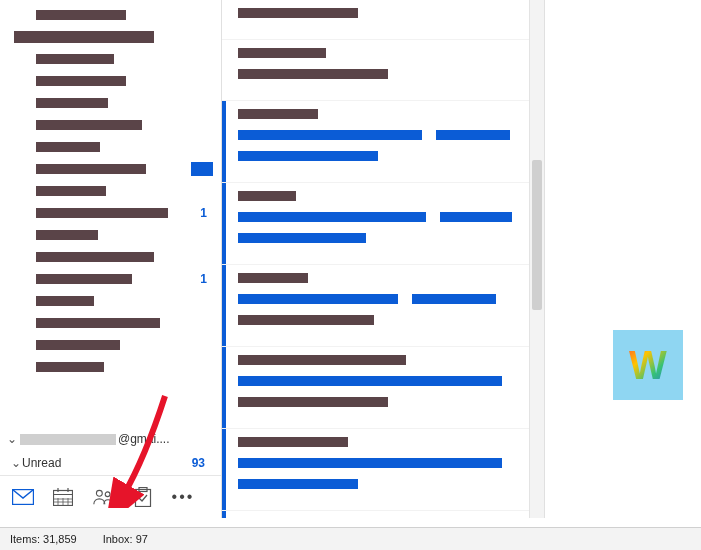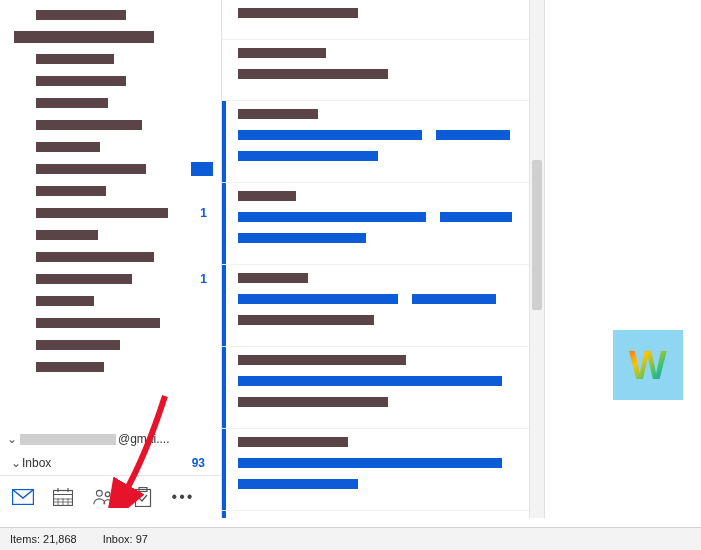--- a/index.html
+++ b/index.html
@@ -99,21 +99,21 @@
           <div class="bar" style="width: 68px;"></div>
         </div>
       </div>
     <div class="account-row">
       <span class="chevron">⌄</span>
       <span style="display:inline-block;width:96px;height:11px;background:#cfcfcf;margin:0 2px;"></span>
       <span class="account-label">@gmai....</span>
     </div>
     <div class="inbox-row">
       <span class="chevron">⌄</span>
-      <span>Inbox</span>
+      <span>Unread</span>
       <span class="count">93</span>
     </div>
     <div class="navbar">
       <div class="nav-icon active" title="Mail">
         <svg width="22" height="16" viewBox="0 0 22 16">
             <rect x="0.5" y="0.5" width="21" height="15" fill="none" stroke="#0b5cd6" stroke-width="1.4"></rect>
             <path d="M0.5 0.5 L11 9 L21.5 0.5" fill="none" stroke="#0b5cd6" stroke-width="1.4"></path>
           </svg>
       </div>
       <div class="nav-icon" title="Calendar">
@@ -230,21 +230,21 @@
 
   <div class="reading-pane">
     <div class="watermark">
         <span>W</span>
       </div>
   </div>
 </div>
 
 <div class="statusbar">
   <span class="seg">
-    <span>Items:</span> <span>21,868</span>
+    <span>Items:</span> <span>31,859</span>
   </span>
   <span class="seg">
     <span>Inbox:</span> <span>97</span>
   </span>
 </div>
 
 <svg class="arrow" width="120" height="120">
   <defs>
       <marker id="ah" markerWidth="10" markerHeight="10" refX="2" refY="3" orient="auto">
         <path d="M0,0 L0,6 L8,3 Z" fill="#e6142a"></path>

